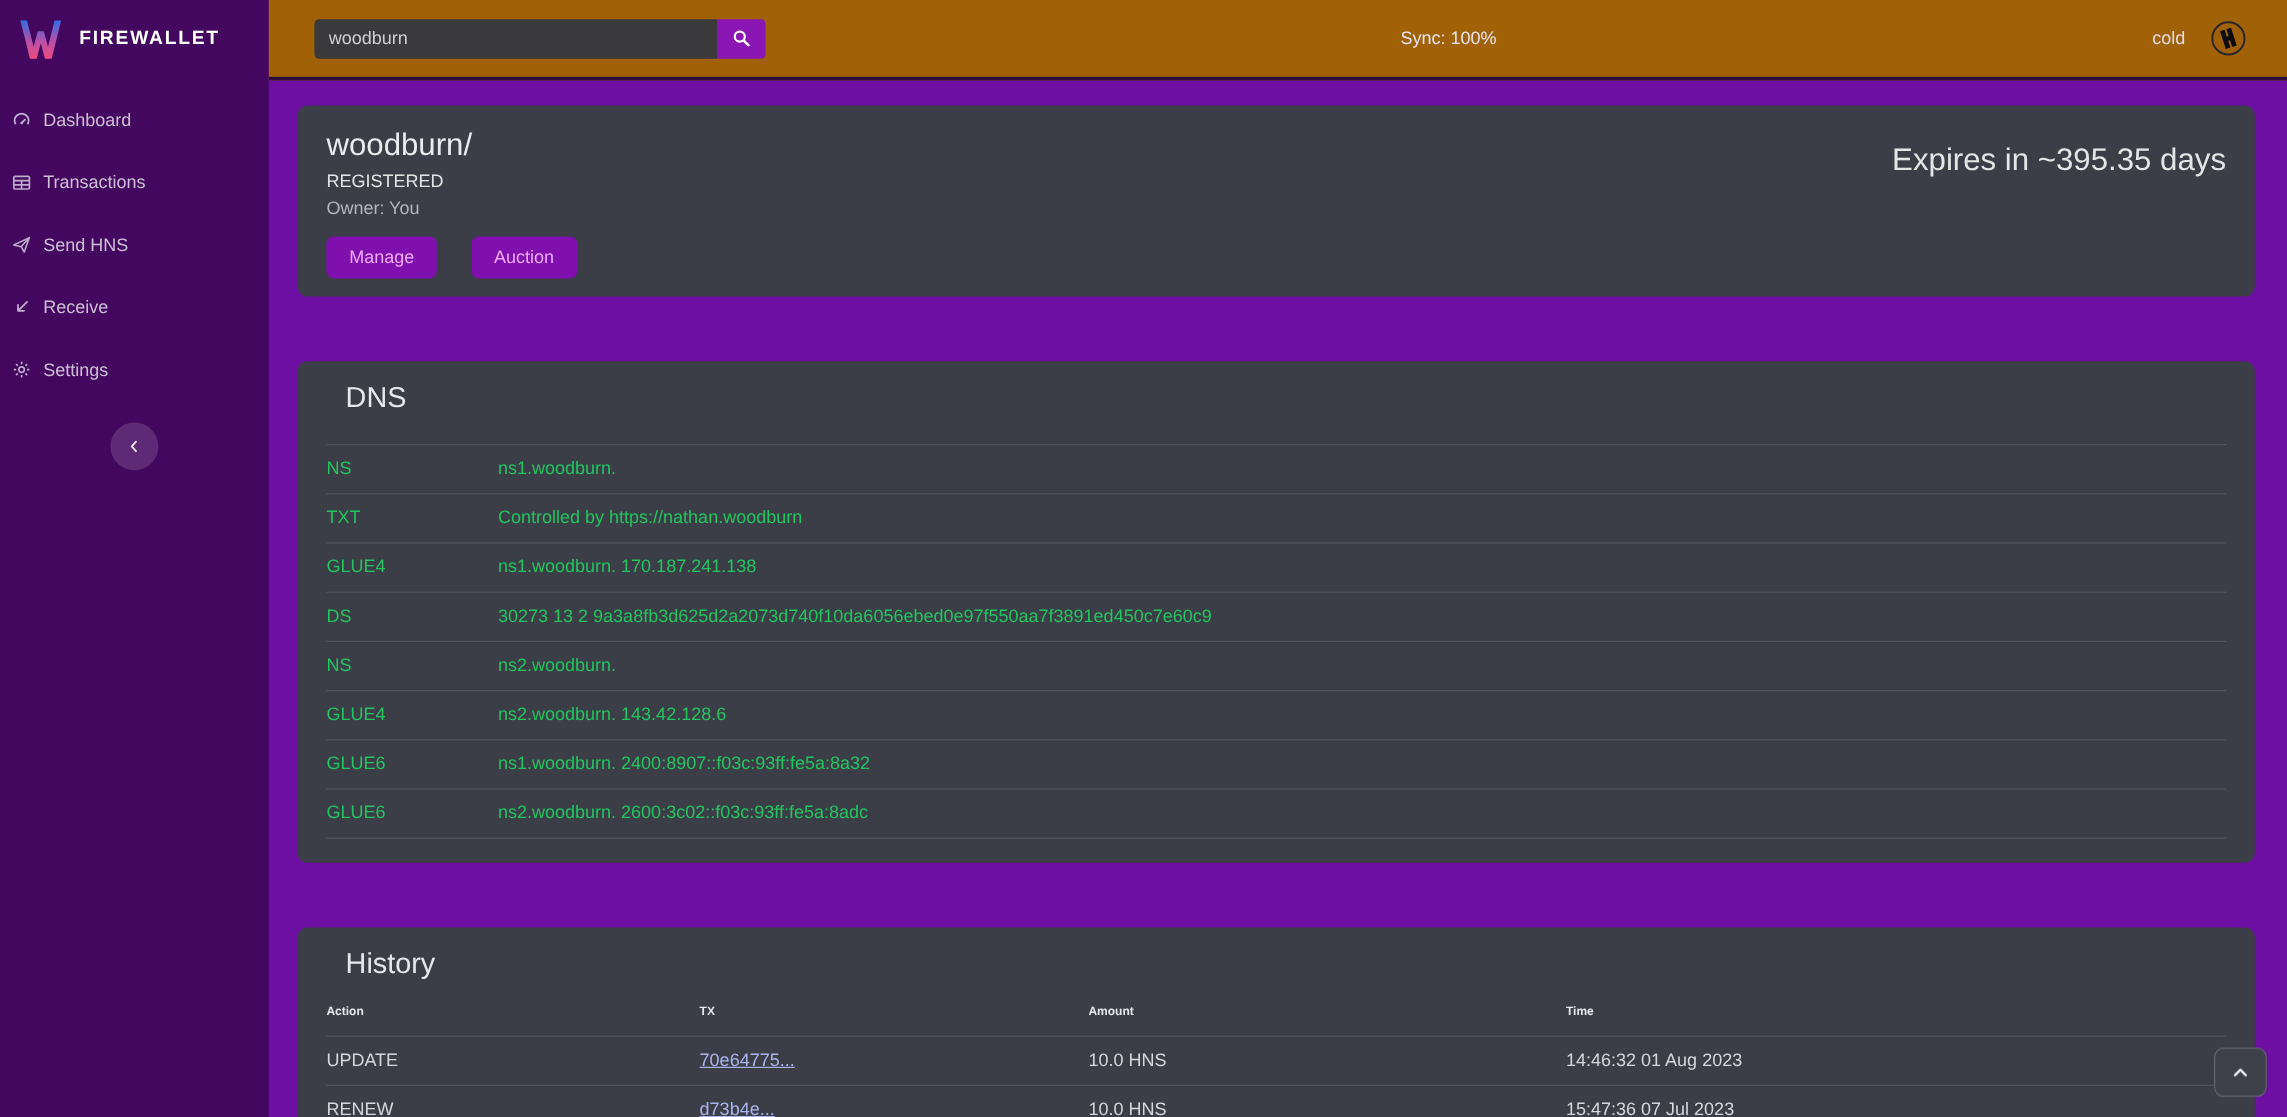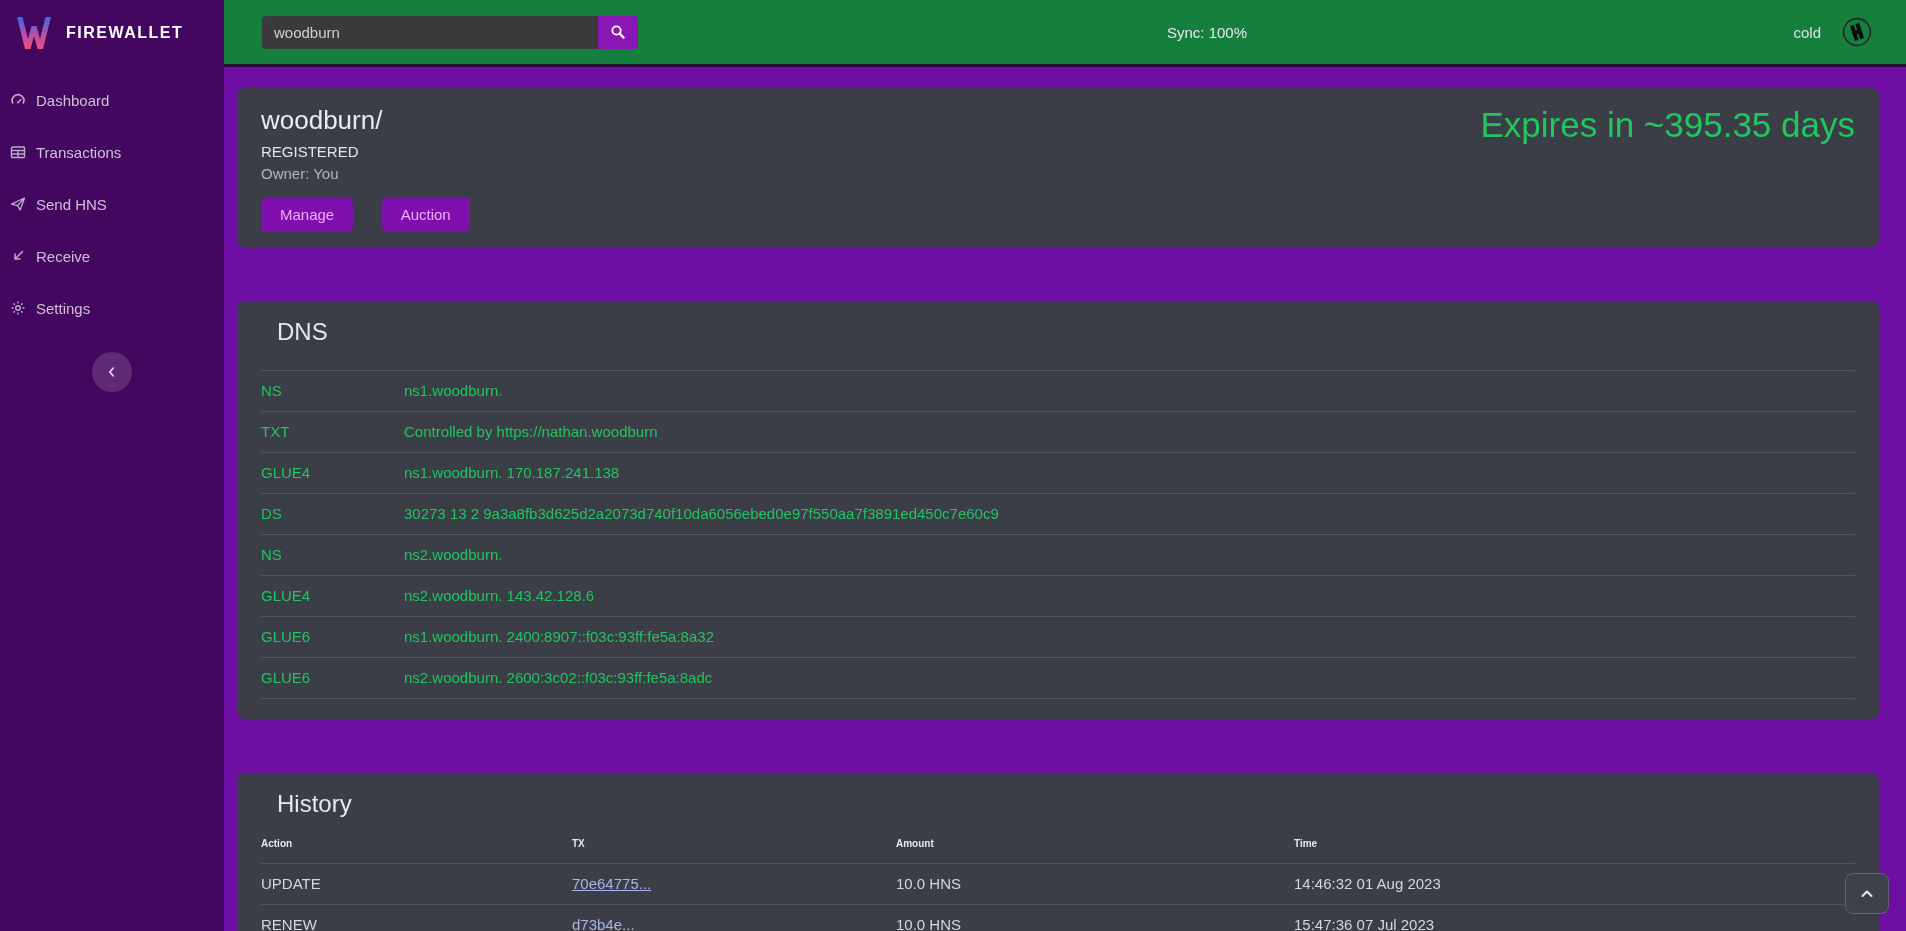--- a/index.html
+++ b/index.html
@@ -26,53 +26,53 @@
   .nav-item .icn { width:16px; height:16px; color:#bdaccb; display:inline-flex; }
   .collapse-btn {
     width:40px; height:40px; border-radius:50%;
     background:rgba(255,255,255,0.14); border:none;
     margin:18px auto 0; display:flex; align-items:center; justify-content:center;
     cursor:pointer;
   }
   
   .main { flex:1; display:flex; flex-direction:column; height:100%; }
   .topbar {
-    height:67px; flex:0 0 67px; background:#15803d;
+    height:67px; flex:0 0 67px; background:#a16207;
     border-bottom:3px solid #2c0d3d;
     display:flex; align-items:center; position:relative;
     padding:0 34px 0 38px;
   }
   .search-group { display:flex; align-items:center; }
   .search-input {
     width:336px; height:33px; background:#3a3a3c; border:none;
     border-radius:4px 0 0 4px; color:#cfd0d2; font-size:15px; padding:0 12px;
     outline:none;
   }
   .search-btn {
     width:40px; height:33px; background:#8a16b4; border:none;
     border-radius:0 4px 4px 0; display:flex; align-items:center; justify-content:center;
     cursor:pointer;
   }
   .sync { position:absolute; left:943px; color:#ece4f4; font-size:15px; }
   .wallet { margin-left:auto; display:flex; align-items:center; gap:21px; color:#e3dcea; font-size:15px; }
   
-  .content { flex:1; overflow:hidden; padding:21px 27px 0 13px; }
+  .content { flex:1; overflow:hidden; padding:21px 27px 0 24px; }
   .card {
     background:#3b3d47; border-radius:8px; color:#e8e9ec;
     margin-bottom:54px; padding:17px 24px 20px;
   }
   .domain-card { position:relative; height:159px; }
   .domain-title { font-size:26px; font-weight:400; margin:0 0 7px; color:#eaebef; }
   .domain-sub { font-size:15px; color:#e5e5e5; margin:0 0 5px; }
   .domain-owner { font-size:15px; color:#b4b6bd; margin:0 0 15px; }
   .btn {
     background:#7f10ae; color:#f0abfc; font-size:15px;
     padding:9px 19px; border:none; border-radius:6px; margin-right:24px; cursor:pointer;
   }
-  .expires { position:absolute; right:24px; top:17px; font-size:35px; color:#22c55e; }
+  .expires { position:absolute; right:24px; top:30px; font-size:26px; color:#e5e5e5; }
   .section-title { font-size:24px; font-weight:400; margin:0 16px 24px; color:#e7e8ec; }
   
   .dns-row { display:flex; border-top:1px solid #51545d; padding:11px 0 12px; font-size:15px; color:#22c55e; }
   .dns-row:last-of-type { border-bottom:1px solid #51545d; }
   .dns-type { flex:0 0 143px; }
   .dns-value { flex:1; }
   
   .history-card { margin-bottom:0; }
   .history-card .section-title { margin-bottom:14px; }
   .hist-header { display:flex; font-weight:700; font-size:10px; padding:6px 0 14px; color:#e7e8ec; }

